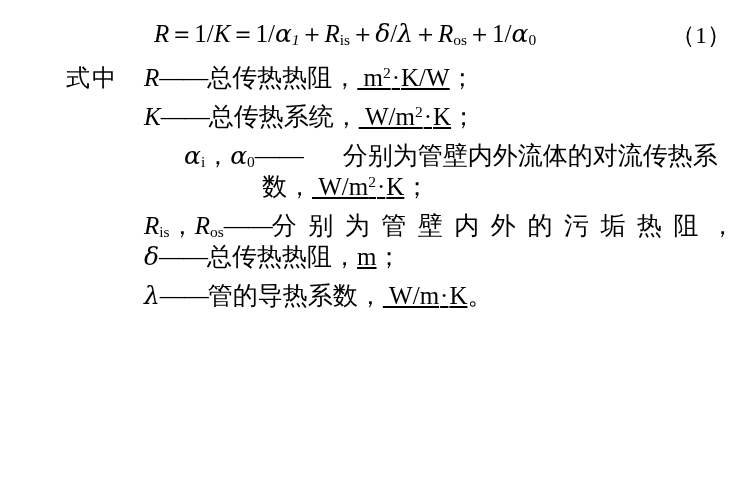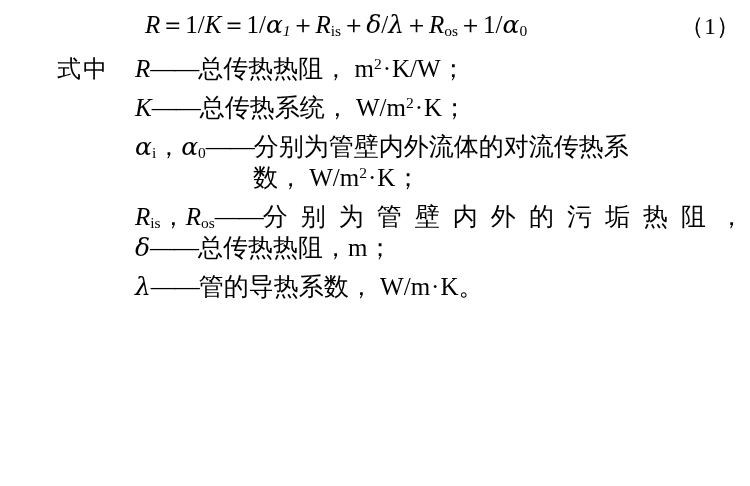--- a/index.html
+++ b/index.html
@@ -12,21 +12,21 @@
     background: #ffffff;
     font-family: "Liberation Serif", serif;
     color: #000000;
     overflow: hidden;
   }
   .page {
     position: relative;
     width: 750px;
     height: 486px;
     box-sizing: border-box;
-    padding: 0;
+    padding: 9px;
   }
 
   
   .eq-line {
     position: relative;
     height: 54px;
     display: flex;
     align-items: center;
   }
   .eq-body {
@@ -105,20 +105,21 @@
   }
   .cn {
     font-family: "DejaVu Sans", sans-serif;
     text-align: center;
   }
   .dash {
     letter-spacing: -1px;
   }
   .unit {
     font-family: "Liberation Serif", serif;
+    text-decoration: underline;
   }
   .mdot { padding: 0 1px; }
 </style>
 </head>
 <body>
 
 <div class="page">
 
   <div class="eq-line">
     <div class="eq-body">
@@ -134,21 +135,21 @@
       <div class="sym"><i class="v">R</i><span class="dash">——</span></div>
       <div class="desc"><span class="cn">总传热热阻，</span><span class="unit">&nbsp;m<sup>2</sup><span class="mdot">·</span>K/W</span><span class="cn">；</span></div>
     </div>
 
     <div class="def-row">
       <div class="lead empty">式中</div>
       <div class="sym"><i class="v">K</i><span class="dash">——</span></div>
       <div class="desc"><span class="cn">总传热系统，</span><span class="unit">&nbsp;W/m<sup>2</sup><span class="mdot">·</span>K</span><span class="cn">；</span></div>
     </div>
 
-    <div class="def-row" style="margin-bottom:4px;">
+    <div class="def-row" style="margin-bottom:4px;gap:40px;">
       <div class="lead empty">式中</div>
       <div class="sym"><i class="g">α</i><sub>i</sub>，<i class="g">α</i><sub>0</sub><span class="dash">——</span></div>
       <div class="desc"><span class="cn">分别为管壁内外流体的对流传热系</span></div>
     </div>
     <div class="def-row">
       <div class="lead empty">式中</div>
       <div class="desc cont"><span class="cn">数，</span><span class="unit">&nbsp;W/m<sup>2</sup><span class="mdot">·</span>K</span><span class="cn">；</span></div>
     </div>
 
     <div class="def-row" style="margin-bottom:4px;">

